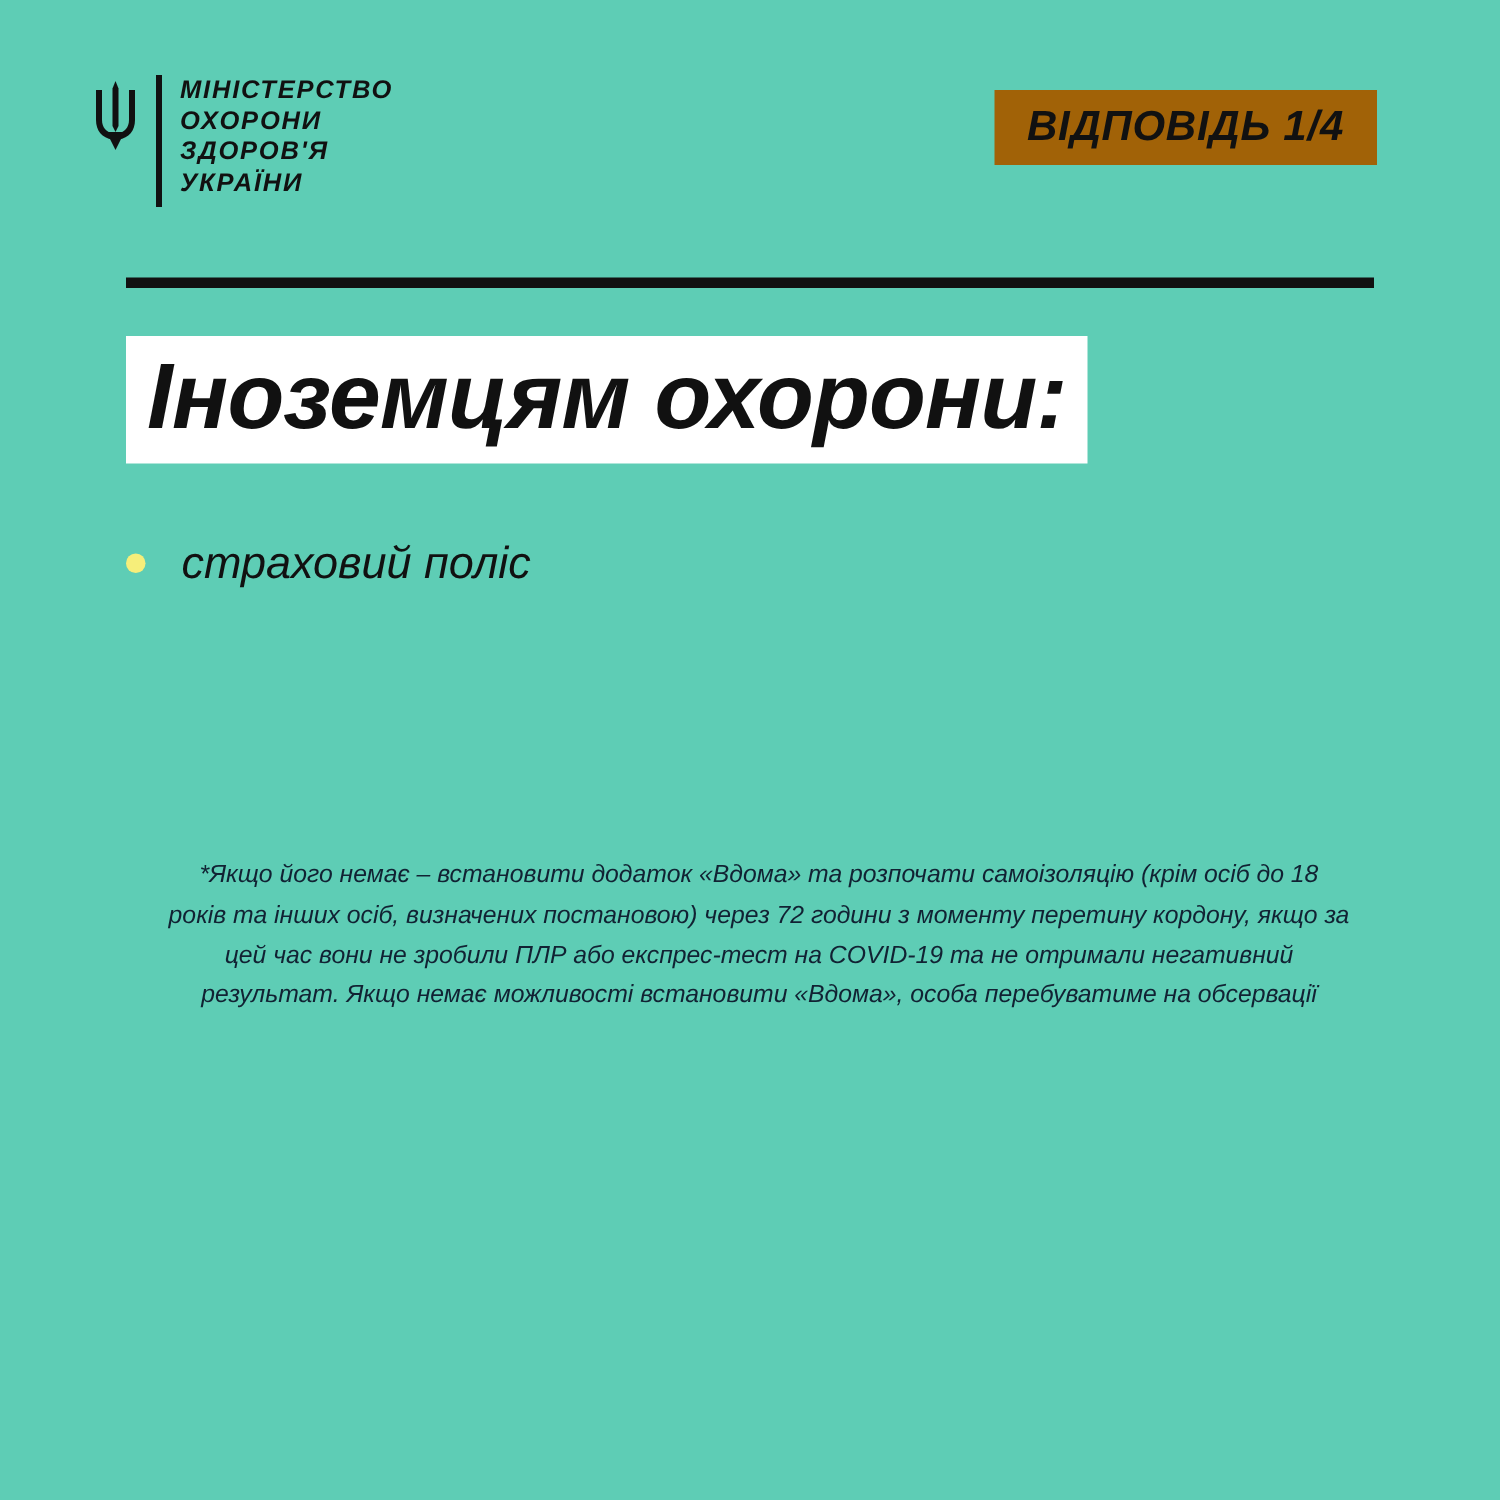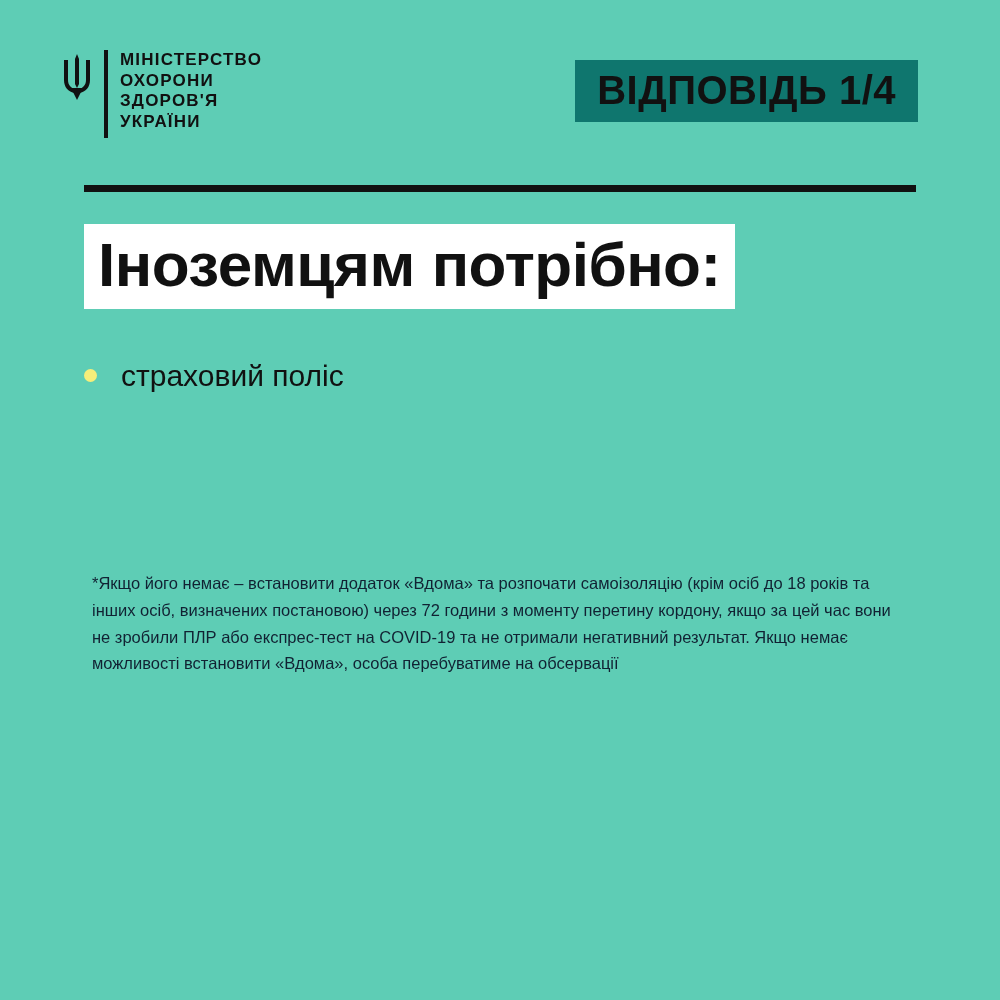--- a/index.html
+++ b/index.html
@@ -13,20 +13,21 @@
     font-family: "Liberation Sans", sans-serif;
     overflow: hidden;
     position: relative;
   }
 
   .page {
     position: relative;
     width: 1000px;
     height: 732px;
     box-sizing: border-box;
+    font-style: italic;
   }
 
   
   .header {
     position: absolute;
     top: 48px;
     left: 62px;
     right: 82px;
     height: 110px;
   }
@@ -66,24 +67,24 @@
     font-size: 17px;
     letter-spacing: 1.2px;
     color: #111;
     text-transform: uppercase;
   }
 
   .answer-badge {
     position: absolute;
     right: 0;
     top: 12px;
-    background: #0f766e;
+    background: #a16207;
     color: #111;
     font-weight: bold;
-    font-size: 40px;
+    font-size: 28px;
     letter-spacing: 0.5px;
     padding: 10px 22px 12px 22px;
     line-height: 1;
     white-space: nowrap;
   }
 
   
   .rule {
     position: absolute;
     left: 84px;
@@ -141,24 +142,24 @@
     font-size: 30px;
     line-height: 1.43;
     font-weight: normal;
     max-width: 800px;
     text-align: center;
   }
 
   
   .footnote {
     position: absolute;
-    left: 92px;
+    left: 112px;
     right: 100px;
     bottom: 55px;
-    text-align: left;
+    text-align: center;
     color: #123;
     font-size: 16.5px;
     line-height: 1.62;
   }
 </style>
 </head>
 <body>
 
 <div class="page">
 
@@ -180,21 +181,21 @@
         <span>України</span>
       </div>
     </div>
 
     <div class="answer-badge">ВІДПОВІДЬ 1/4</div>
   </div>
 
   <div class="rule"></div>
 
   <div class="title-wrap">
-    <div class="title">Іноземцям потрібно:</div>
+    <div class="title">Іноземцям охорони:</div>
   </div>
 
   <div class="bullets">
     <div class="bullet-item">
       <span class="bullet-dot"></span>
       <span class="bullet-text">страховий поліс</span>
     </div>
   </div>
 
   <div class="footnote">*Якщо його немає – встановити додаток «Вдома» та розпочати самоізоляцію (крім осіб до 18 років та інших осіб, визначених постановою) через 72 години з моменту перетину кордону, якщо за цей час вони не зробили ПЛР або експрес-тест на COVID-19 та не отримали негативний результат. Якщо немає можливості встановити «Вдома», особа перебуватиме на обсервації</div>

